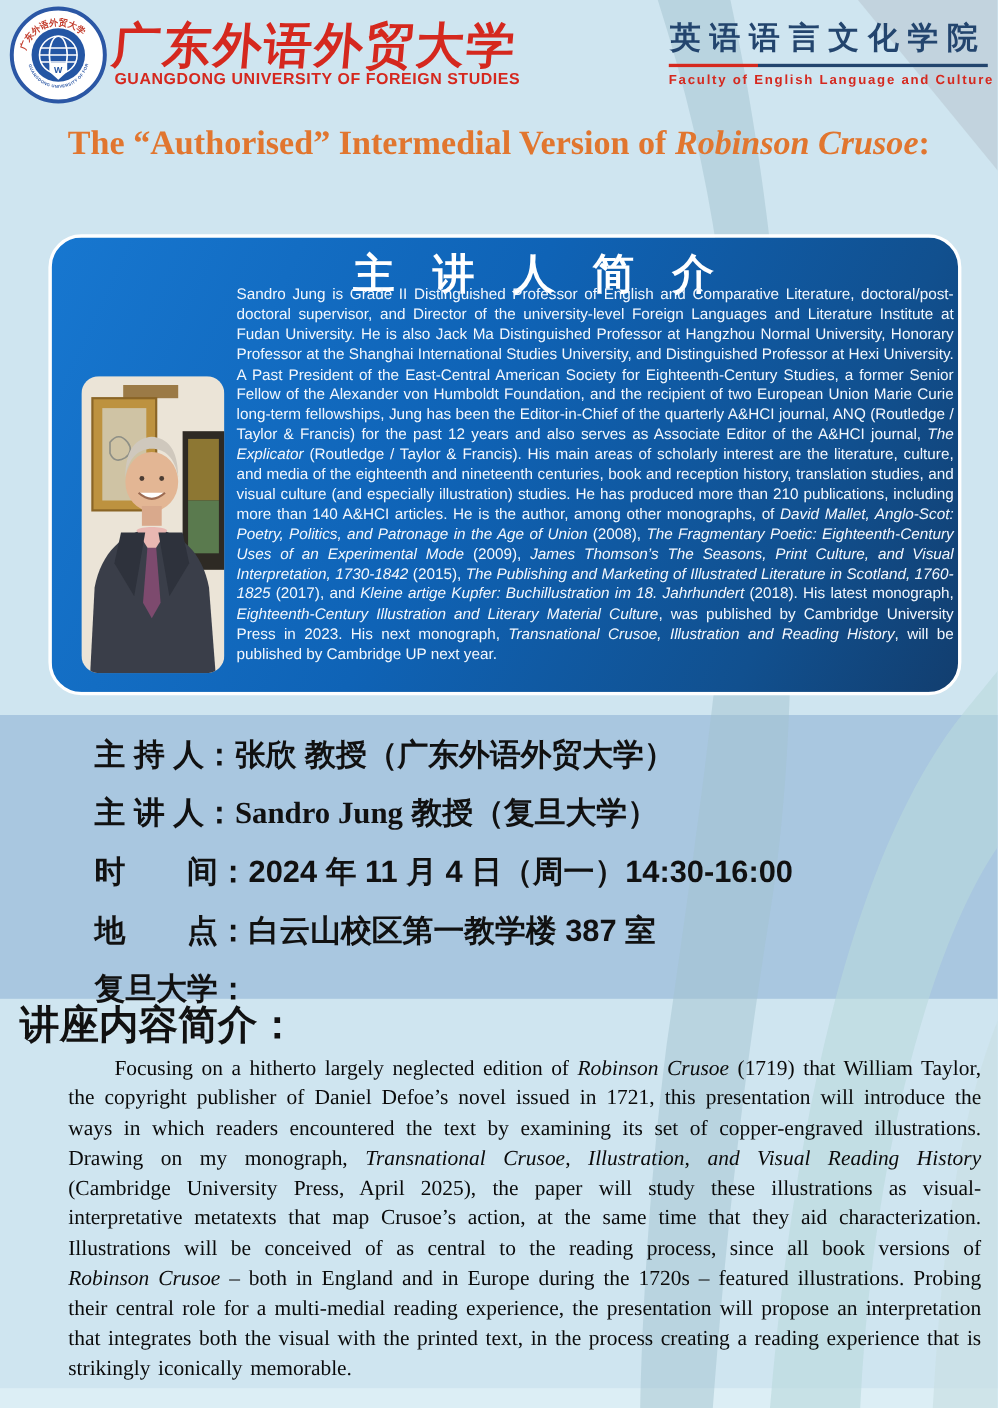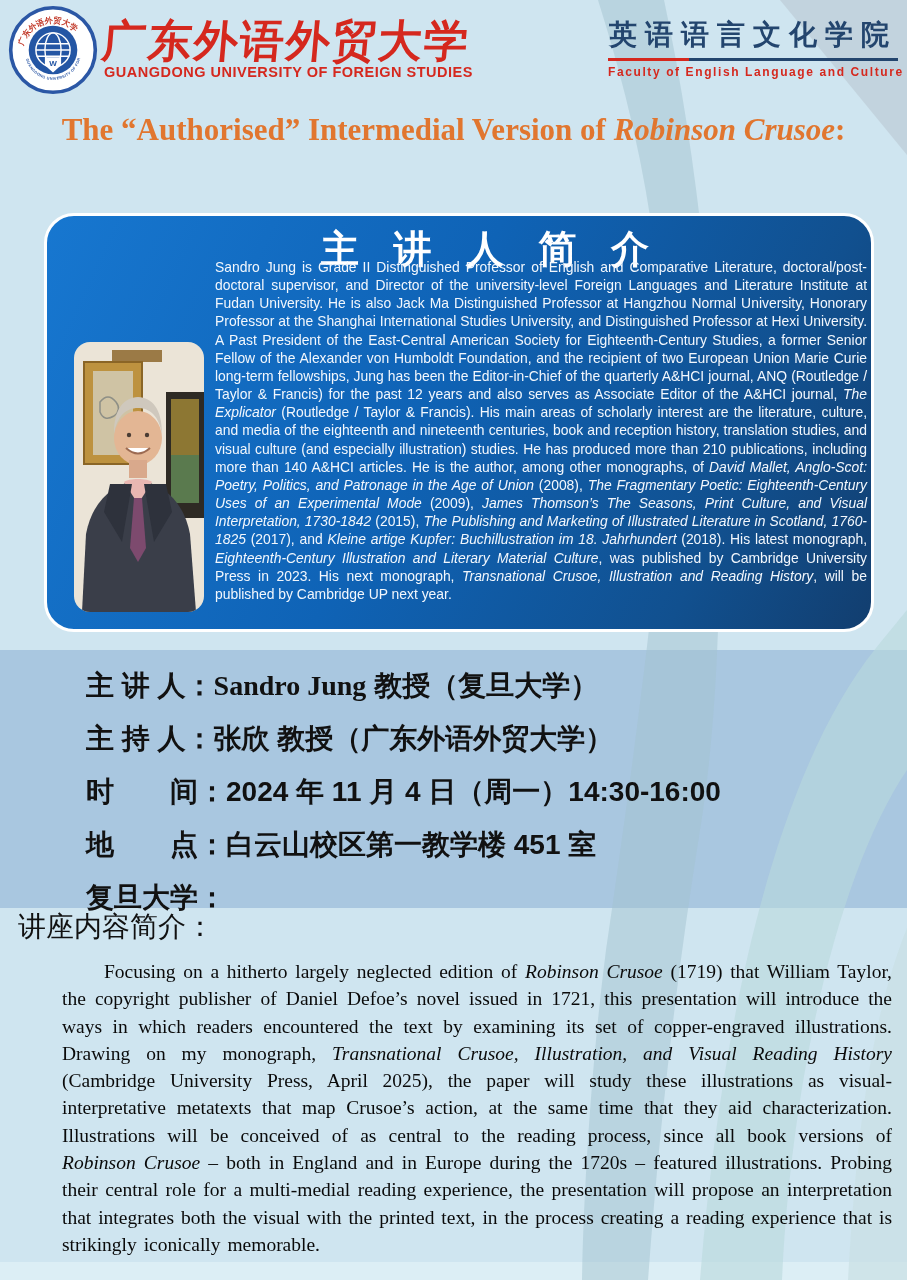--- a/index.html
+++ b/index.html
@@ -76,21 +76,21 @@
   .detail-row{
     display:flex;align-items:flex-start;margin-bottom:22px;
     font-weight:700;font-size:28px;color:var(--text_dark,#111);line-height:31px;
   }
   .detail-label{white-space:pre;flex:0 0 auto;}
   .detail-value{white-space:nowrap;}
 
   
   .abstract-heading{
     left:18px;top:908px;width:500px;
-    font-weight:400;font-size:28px;color:var(--text_dark,#111);
+    font-weight:700;font-size:36px;color:var(--text_dark,#111);
   }
   .abstract-body{
     left:38px;top:958px;width:830px;
     font-family:"Liberation Serif",serif;font-size:19.5px;line-height:27.3px;
     color:#0a0a0a;text-align:justify;text-indent:42px;word-spacing:2px;margin-left:24px;
   }
 
   .it{font-style:italic;}
   .serif{font-family:"Liberation Serif",serif;}
 </style>
@@ -160,34 +160,34 @@
     <path d="M50,140 L64,162 L78,140 C74,136 54,136 50,140 Z" fill="#e9b7b2"></path>
     <path d="M60,156 L68,156 L72,206 L64,220 L56,206 Z" fill="#7d4a6e"></path>
     <path d="M36,142 L58,142 L48,200 L30,170 Z" fill="#2e323c"></path>
     <path d="M92,142 L70,142 L80,200 L98,170 Z" fill="#2e323c"></path>
   </svg>
   <div class="speaker-bio"><span>Sandro Jung is Grade II Distinguished Professor of English and Comparative Literature, doctoral/post-doctoral supervisor, and Director of the university-level Foreign Languages and Literature Institute at Fudan University. He is also Jack Ma Distinguished Professor at Hangzhou Normal University, Honorary Professor at the Shanghai International Studies University, and Distinguished Professor at Hexi University. A Past President of the East-Central American Society for Eighteenth-Century Studies, a former Senior Fellow of the Alexander von Humboldt Foundation, and the recipient of two European Union Marie Curie long-term fellowships, Jung has been the Editor-in-Chief of the quarterly A&amp;HCI journal, ANQ (Routledge / Taylor &amp; Francis) for the past 12 years and also serves as Associate Editor of the A&amp;HCI journal, </span><span class="it">The Explicator</span><span> (Routledge / Taylor &amp; Francis). His main areas of scholarly interest are the literature, culture, and media of the eighteenth and nineteenth centuries, book and reception history, translation studies, and visual culture (and especially illustration) studies. He has produced more than 210 publications, including more than 140 A&amp;HCI articles. He is the author, among other monographs, of </span><span class="it">David Mallet, Anglo-Scot: Poetry, Politics, and Patronage in the Age of Union</span><span> (2008), </span><span class="it">The Fragmentary Poetic: Eighteenth-Century Uses of an Experimental Mode</span><span> (2009), </span><span class="it">James Thomson’s The Seasons, Print Culture, and Visual Interpretation, 1730-1842</span><span> (2015), </span><span class="it">The Publishing and Marketing of Illustrated Literature in Scotland, 1760-1825</span><span> (2017), and </span><span class="it">Kleine artige Kupfer: Buchillustration im 18. Jahrhundert</span><span> (2018). His latest monograph, </span><span class="it">Eighteenth-Century Illustration and Literary Material Culture</span><span>, was published by Cambridge University Press in 2023. His next monograph, </span><span class="it">Transnational Crusoe, Illustration and Reading History</span><span>, will be published by Cambridge UP next year.</span></div>
 </div>
 
 <div class="layer details">
   <div class="detail-row">
+    <span class="detail-label">主 持 人：</span>
+    <span class="detail-value"><span>张欣 教授（广东外语外贸大学）</span></span>
+  </div>
+  <div class="detail-row">
     <span class="detail-label">主 讲 人：</span>
     <span class="detail-value"><span class="serif">Sandro Jung</span><span> 教授（复旦大学）</span></span>
-  </div>
-  <div class="detail-row">
-    <span class="detail-label">主 持 人：</span>
-    <span class="detail-value"><span>张欣 教授（广东外语外贸大学）</span></span>
   </div>
   <div class="detail-row">
     <span class="detail-label">时　　间：</span>
     <span class="detail-value"><span>2024 年 11 月 4 日（周一）14:30-16:00</span></span>
   </div>
   <div class="detail-row">
     <span class="detail-label">地　　点：</span>
-    <span class="detail-value"><span>白云山校区第一教学楼 451 室</span></span>
+    <span class="detail-value"><span>白云山校区第一教学楼 387 室</span></span>
   </div>
   <div class="detail-row">
     <span class="detail-label">复旦大学：</span>
   </div>
 </div>
 
 <div class="layer abstract-heading">讲座内容简介：</div>
 <div class="layer abstract-body"><span>Focusing on a hitherto largely neglected edition of </span><span class="it">Robinson Crusoe</span><span> (1719) that William Taylor, the copyright publisher of Daniel Defoe’s novel issued in 1721, this presentation will introduce the ways in which readers encountered the text by examining its set of copper-engraved illustrations. Drawing on my monograph, </span><span class="it">Transnational Crusoe, Illustration, and Visual Reading History</span><span> (Cambridge University Press, April 2025), the paper will study these illustrations as visual-interpretative metatexts that map Crusoe’s action, at the same time that they aid characterization. Illustrations will be conceived of as central to the reading process, since all book versions of </span><span class="it">Robinson Crusoe</span><span> – both in England and in Europe during the 1720s – featured illustrations. Probing their central role for a multi-medial reading experience, the presentation will propose an interpretation that integrates both the visual with the printed text, in the process creating a reading experience that is strikingly iconically memorable.</span></div>
 
 </body></html>

